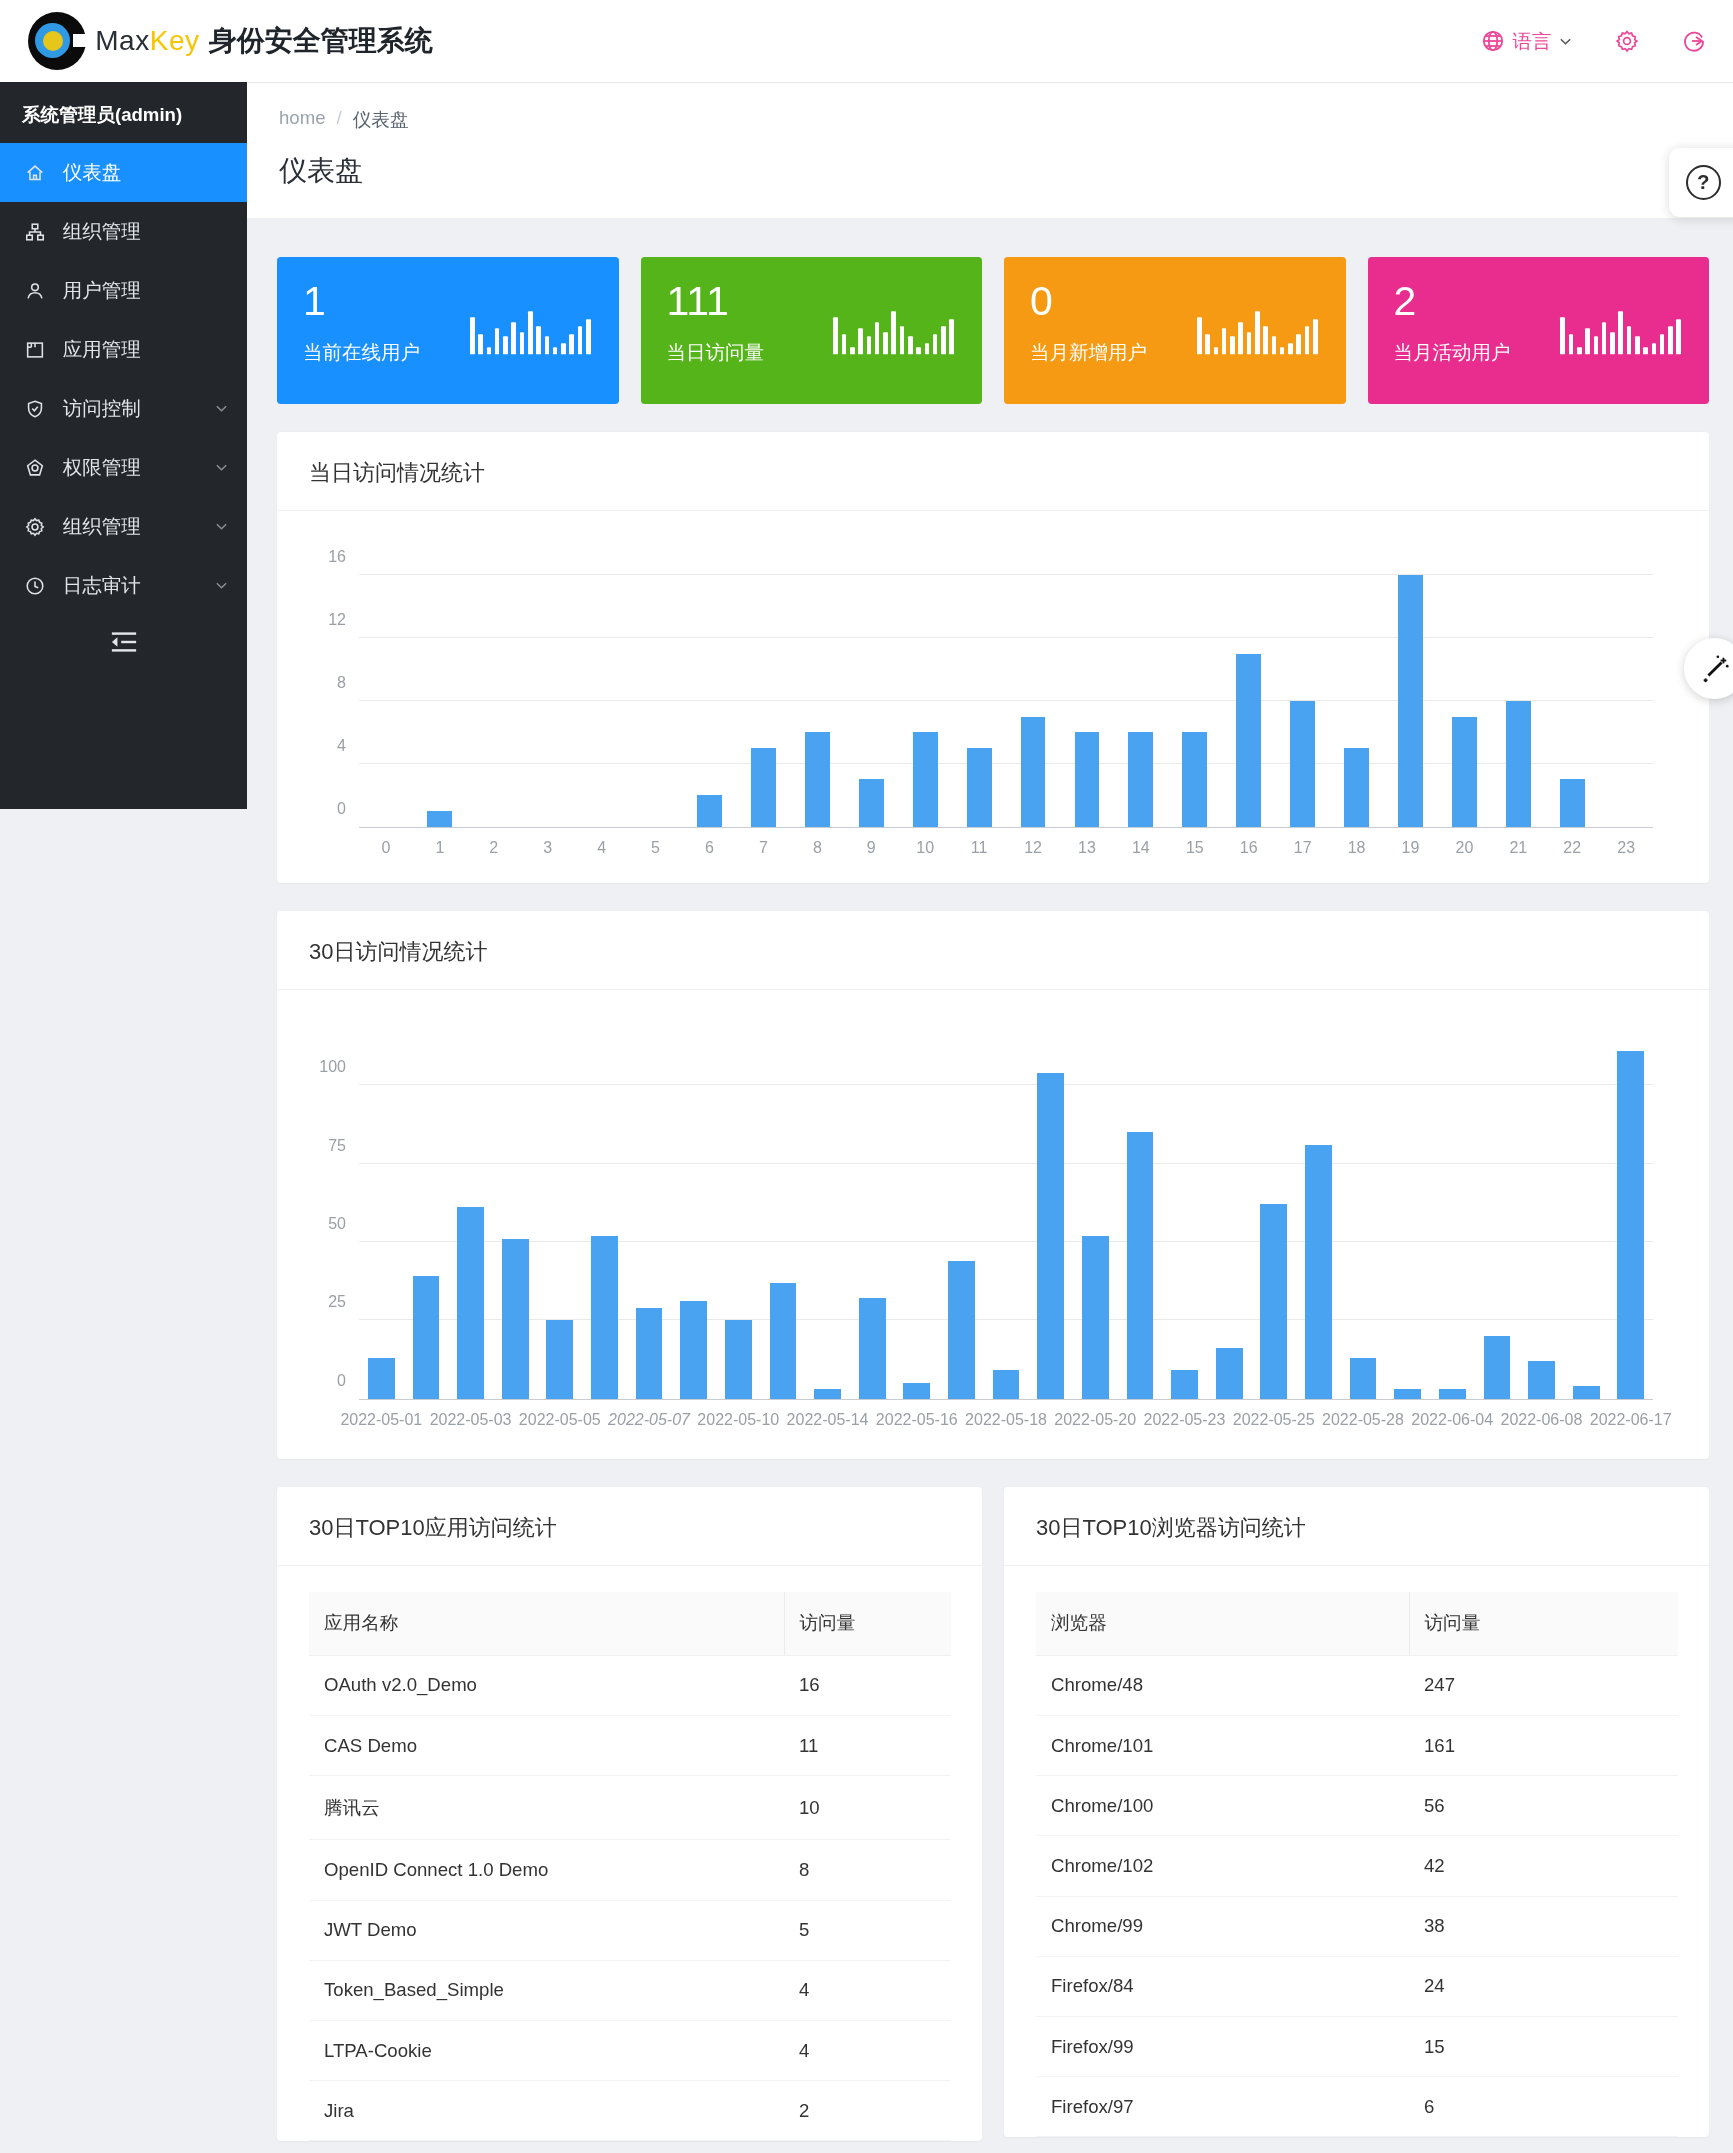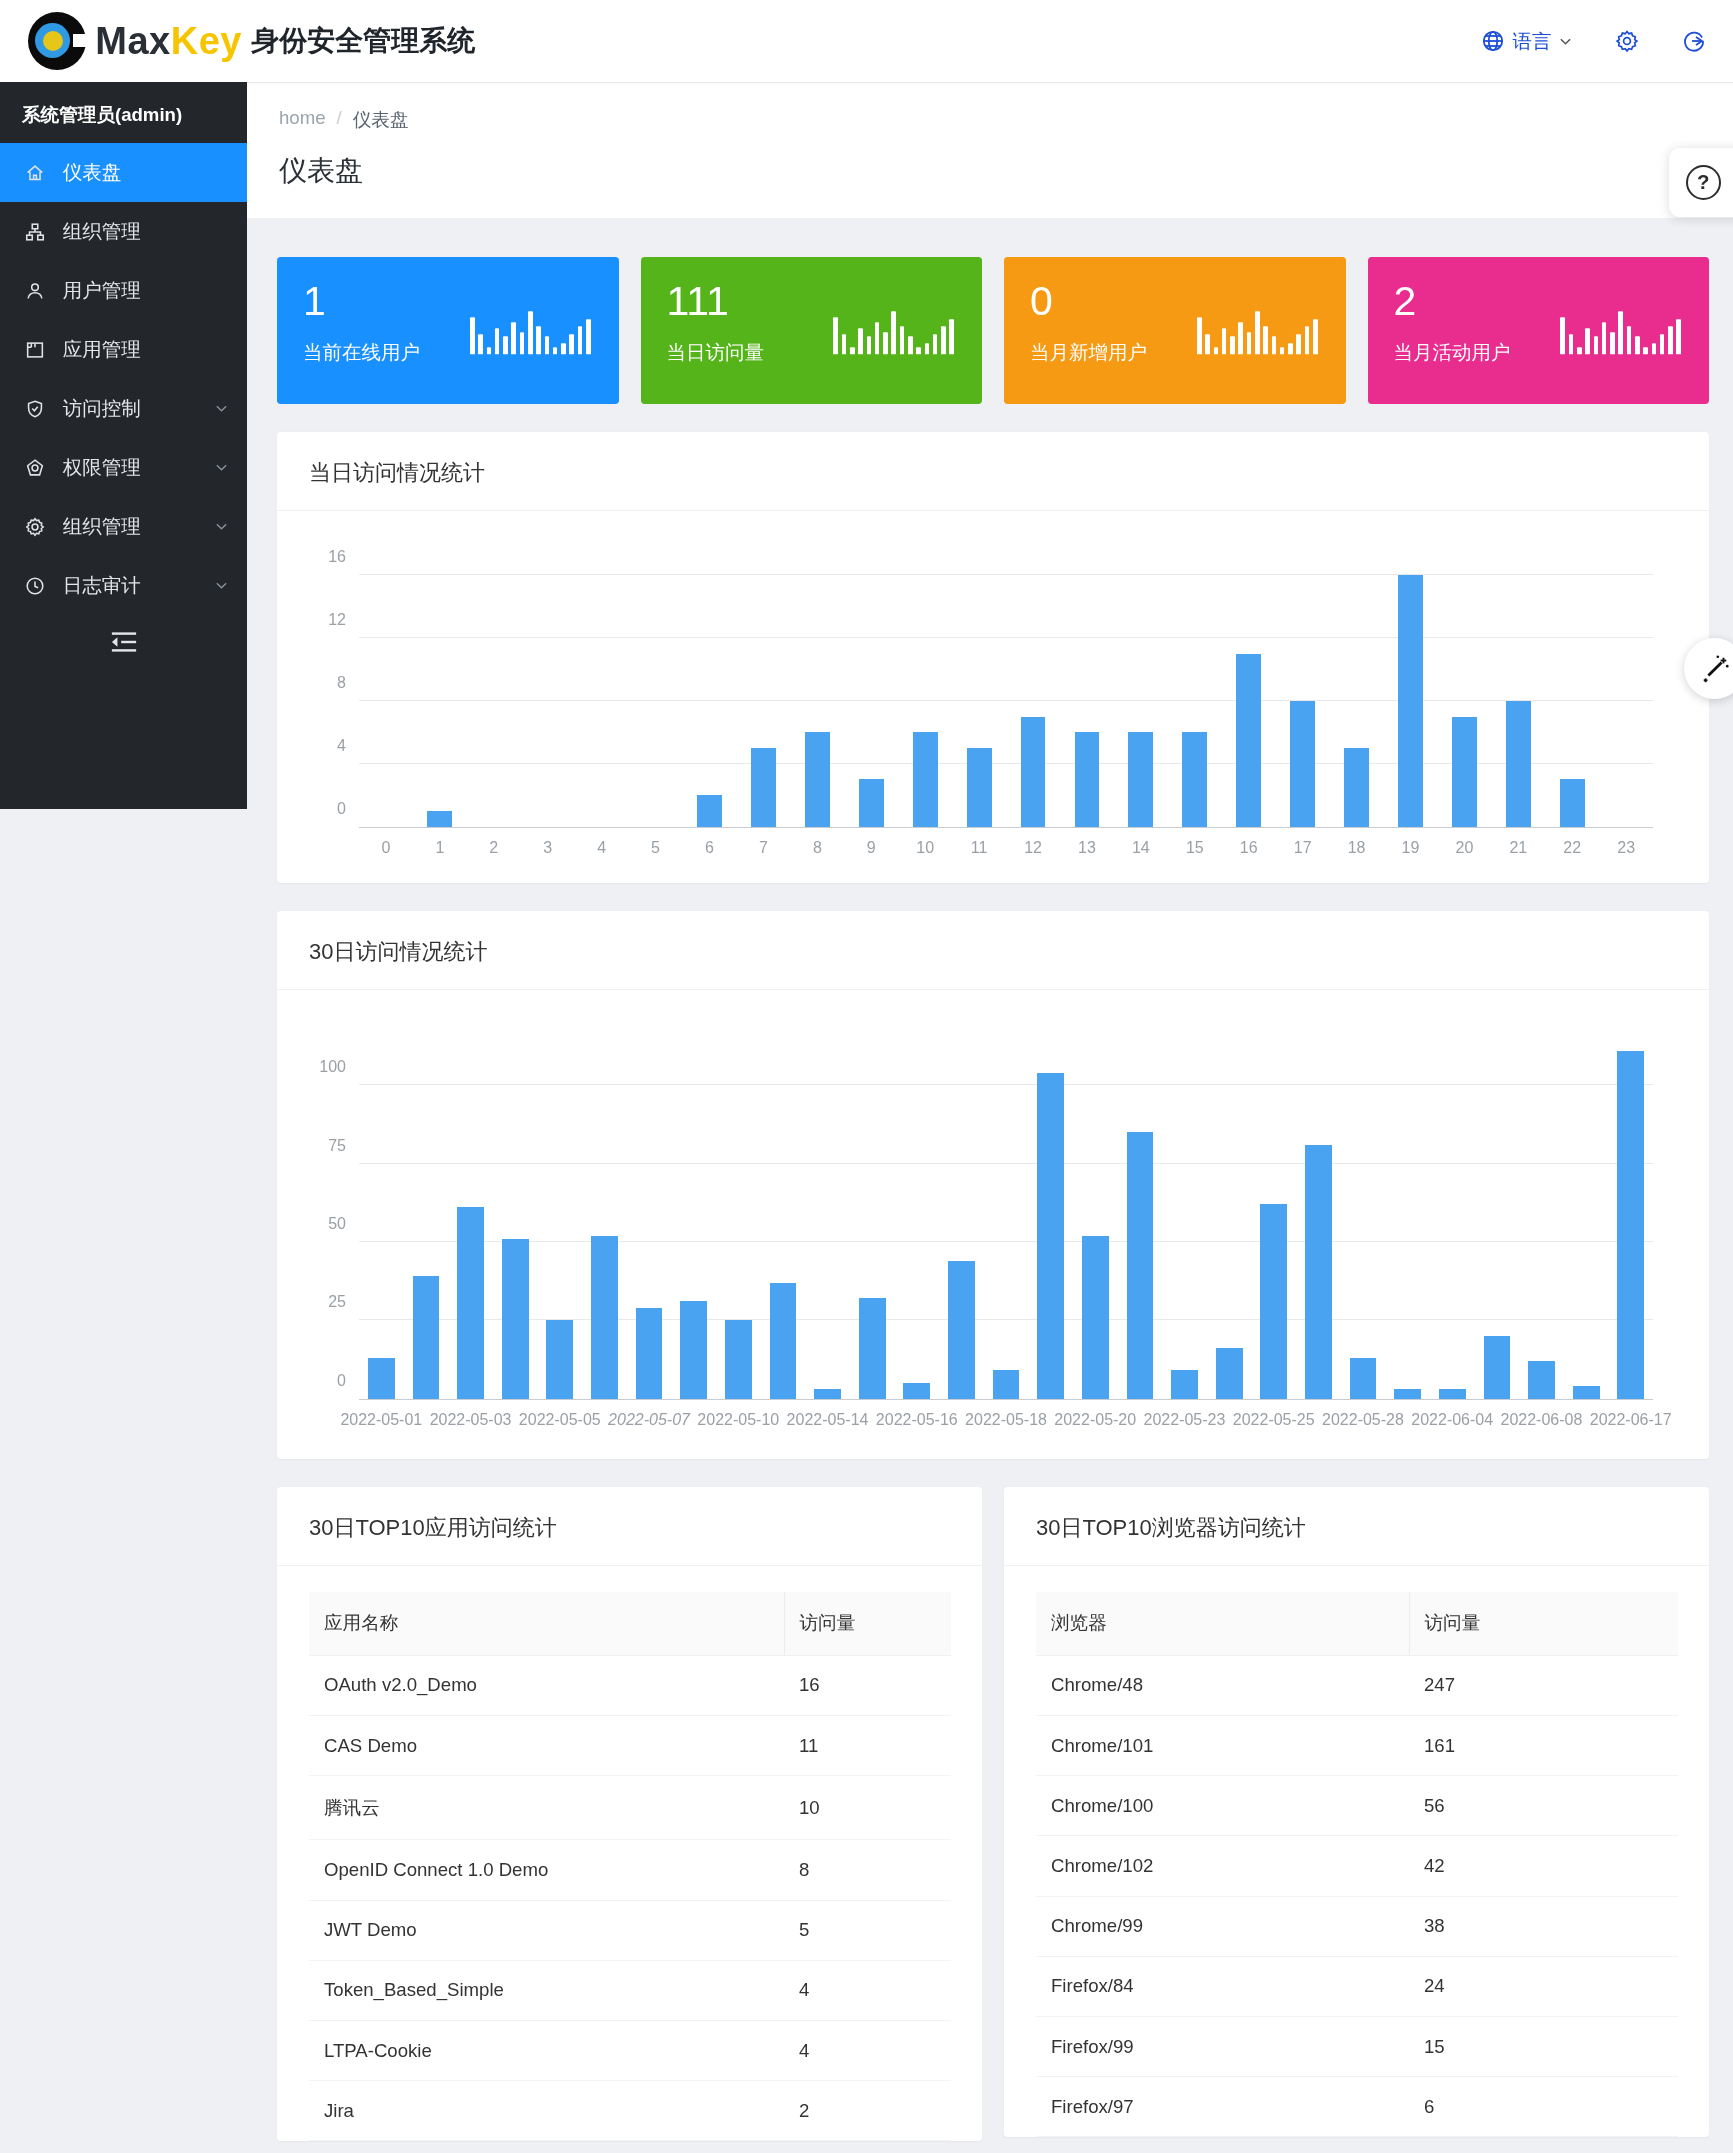--- a/index.html
+++ b/index.html
@@ -15,24 +15,24 @@
   .app-header {
     position: absolute; top:0; left:0; width:100%; height:82px;
     background:#fff; display:flex; align-items:center; padding:0 28px;
     box-shadow: 0 0.9px 2.8px rgba(0,0,0,.08); z-index: 20;
   }
   .logo { position:relative; width:58px; height:58px; margin-right:9.3px; flex:none; }
   .logo .ring-black { position:absolute; inset:0; border-radius:50%; background:#0b0b0b; }
   .logo .notch { position:absolute; right:-3.7px; top:22px; width:16.7px; height:13px; background:#fff; }
   .logo .ring-blue { position:absolute; left:7.4px; top:11px; width:35px; height:35px; border-radius:50%; background:#2f9ae3; }
   .logo .core { position:absolute; left:15px; top:18.6px; width:20.4px; height:20.4px; border-radius:50%; background:#e6c619; }
-  .brand { font-size:38px; font-weight:bold; letter-spacing:0.5px; color:#2a2f36; white-space:nowrap; }
+  .brand { font-size:28px; font-weight:normal; letter-spacing:0.5px; color:#2a2f36; white-space:nowrap; }
   .brand .k { color:#f7c500; }
   .brand-suffix { font-size:28px; font-weight:bold; color:#20252c; margin-left:9.3px; white-space:nowrap; }
-  .header-right { margin-left:auto; display:flex; align-items:center; gap:43px; color:#1d4ed8; }
+  .header-right { margin-left:auto; display:flex; align-items:center; gap:43px; color:#ec4899; }
   .lang-switch { display:flex; align-items:center; gap:7.4px; font-size:19.5px; cursor:pointer; }
   .hicon { width:24px; height:24px; display:inline-block; }
   .chev-small { width:13px; height:13px; color:#555; }
   
   .sidebar {
     position:absolute; top:82px; left:0; width:247px; height:727px;
     background:#23272b; z-index:10; color:#e3e6e9;
   }
   .sidebar-user { padding:20.4px 22px 15px 22px; font-size:18.6px; font-weight:bold; color:#fff; }
   .nav-item {

